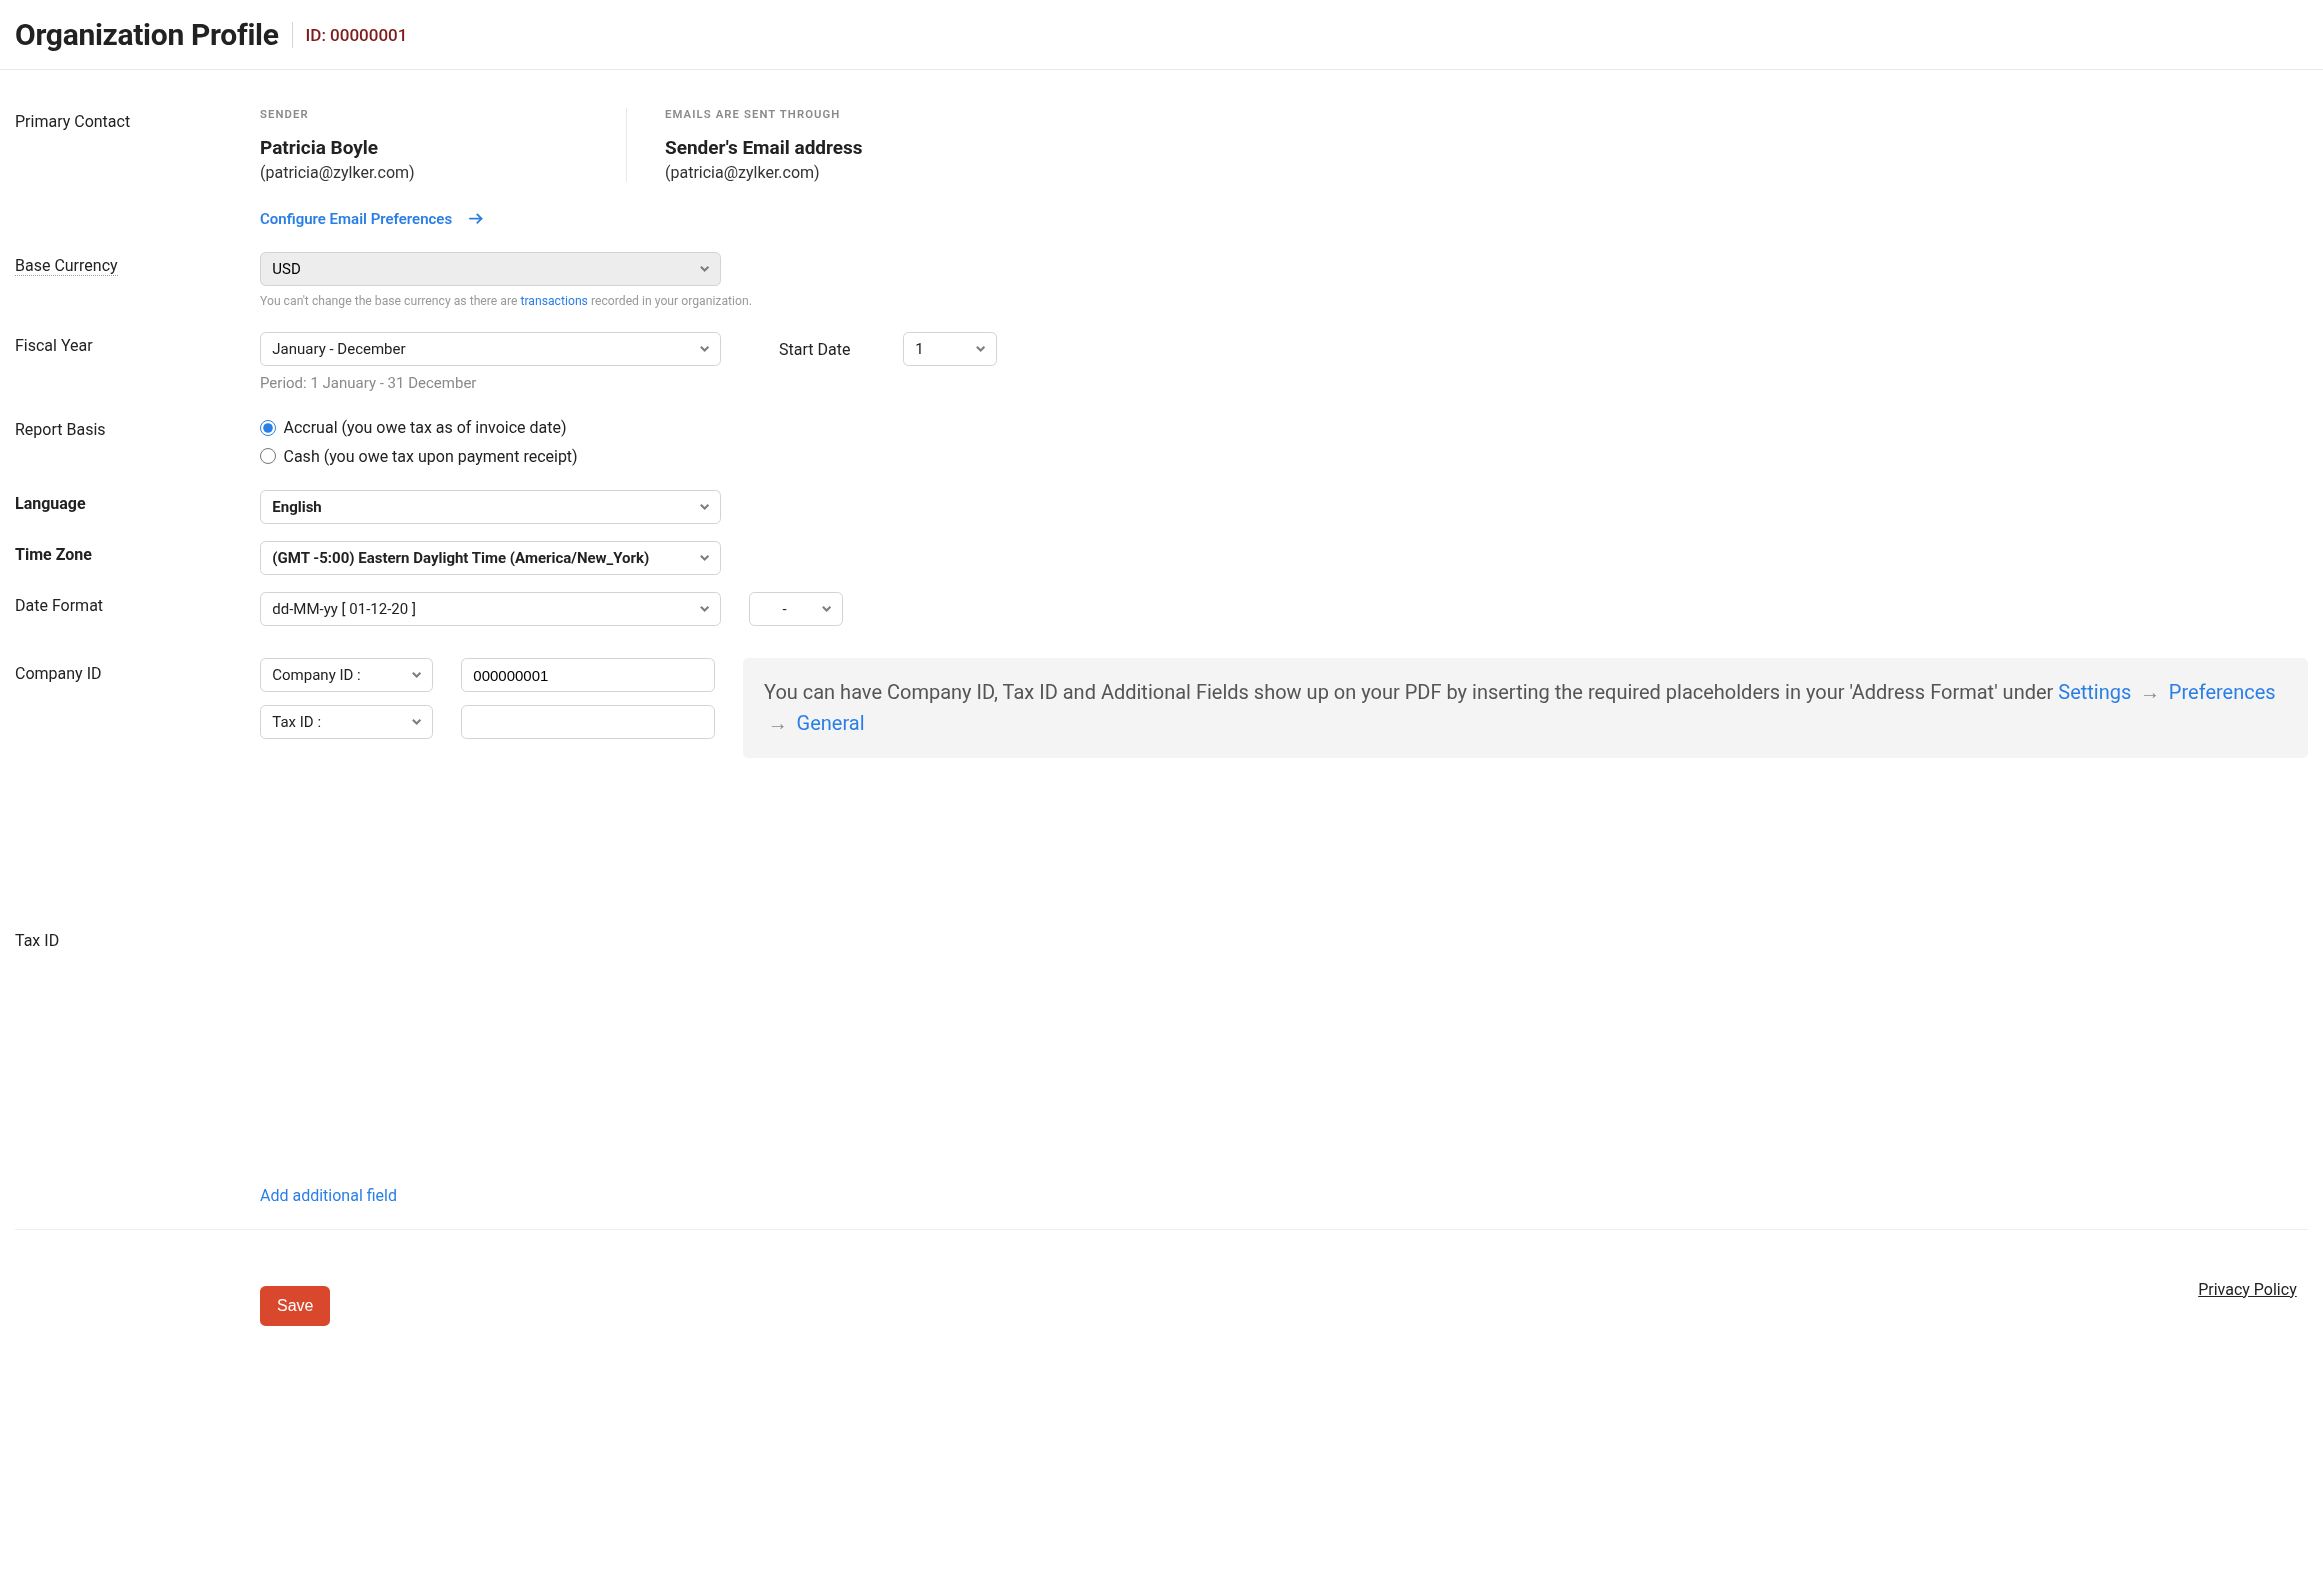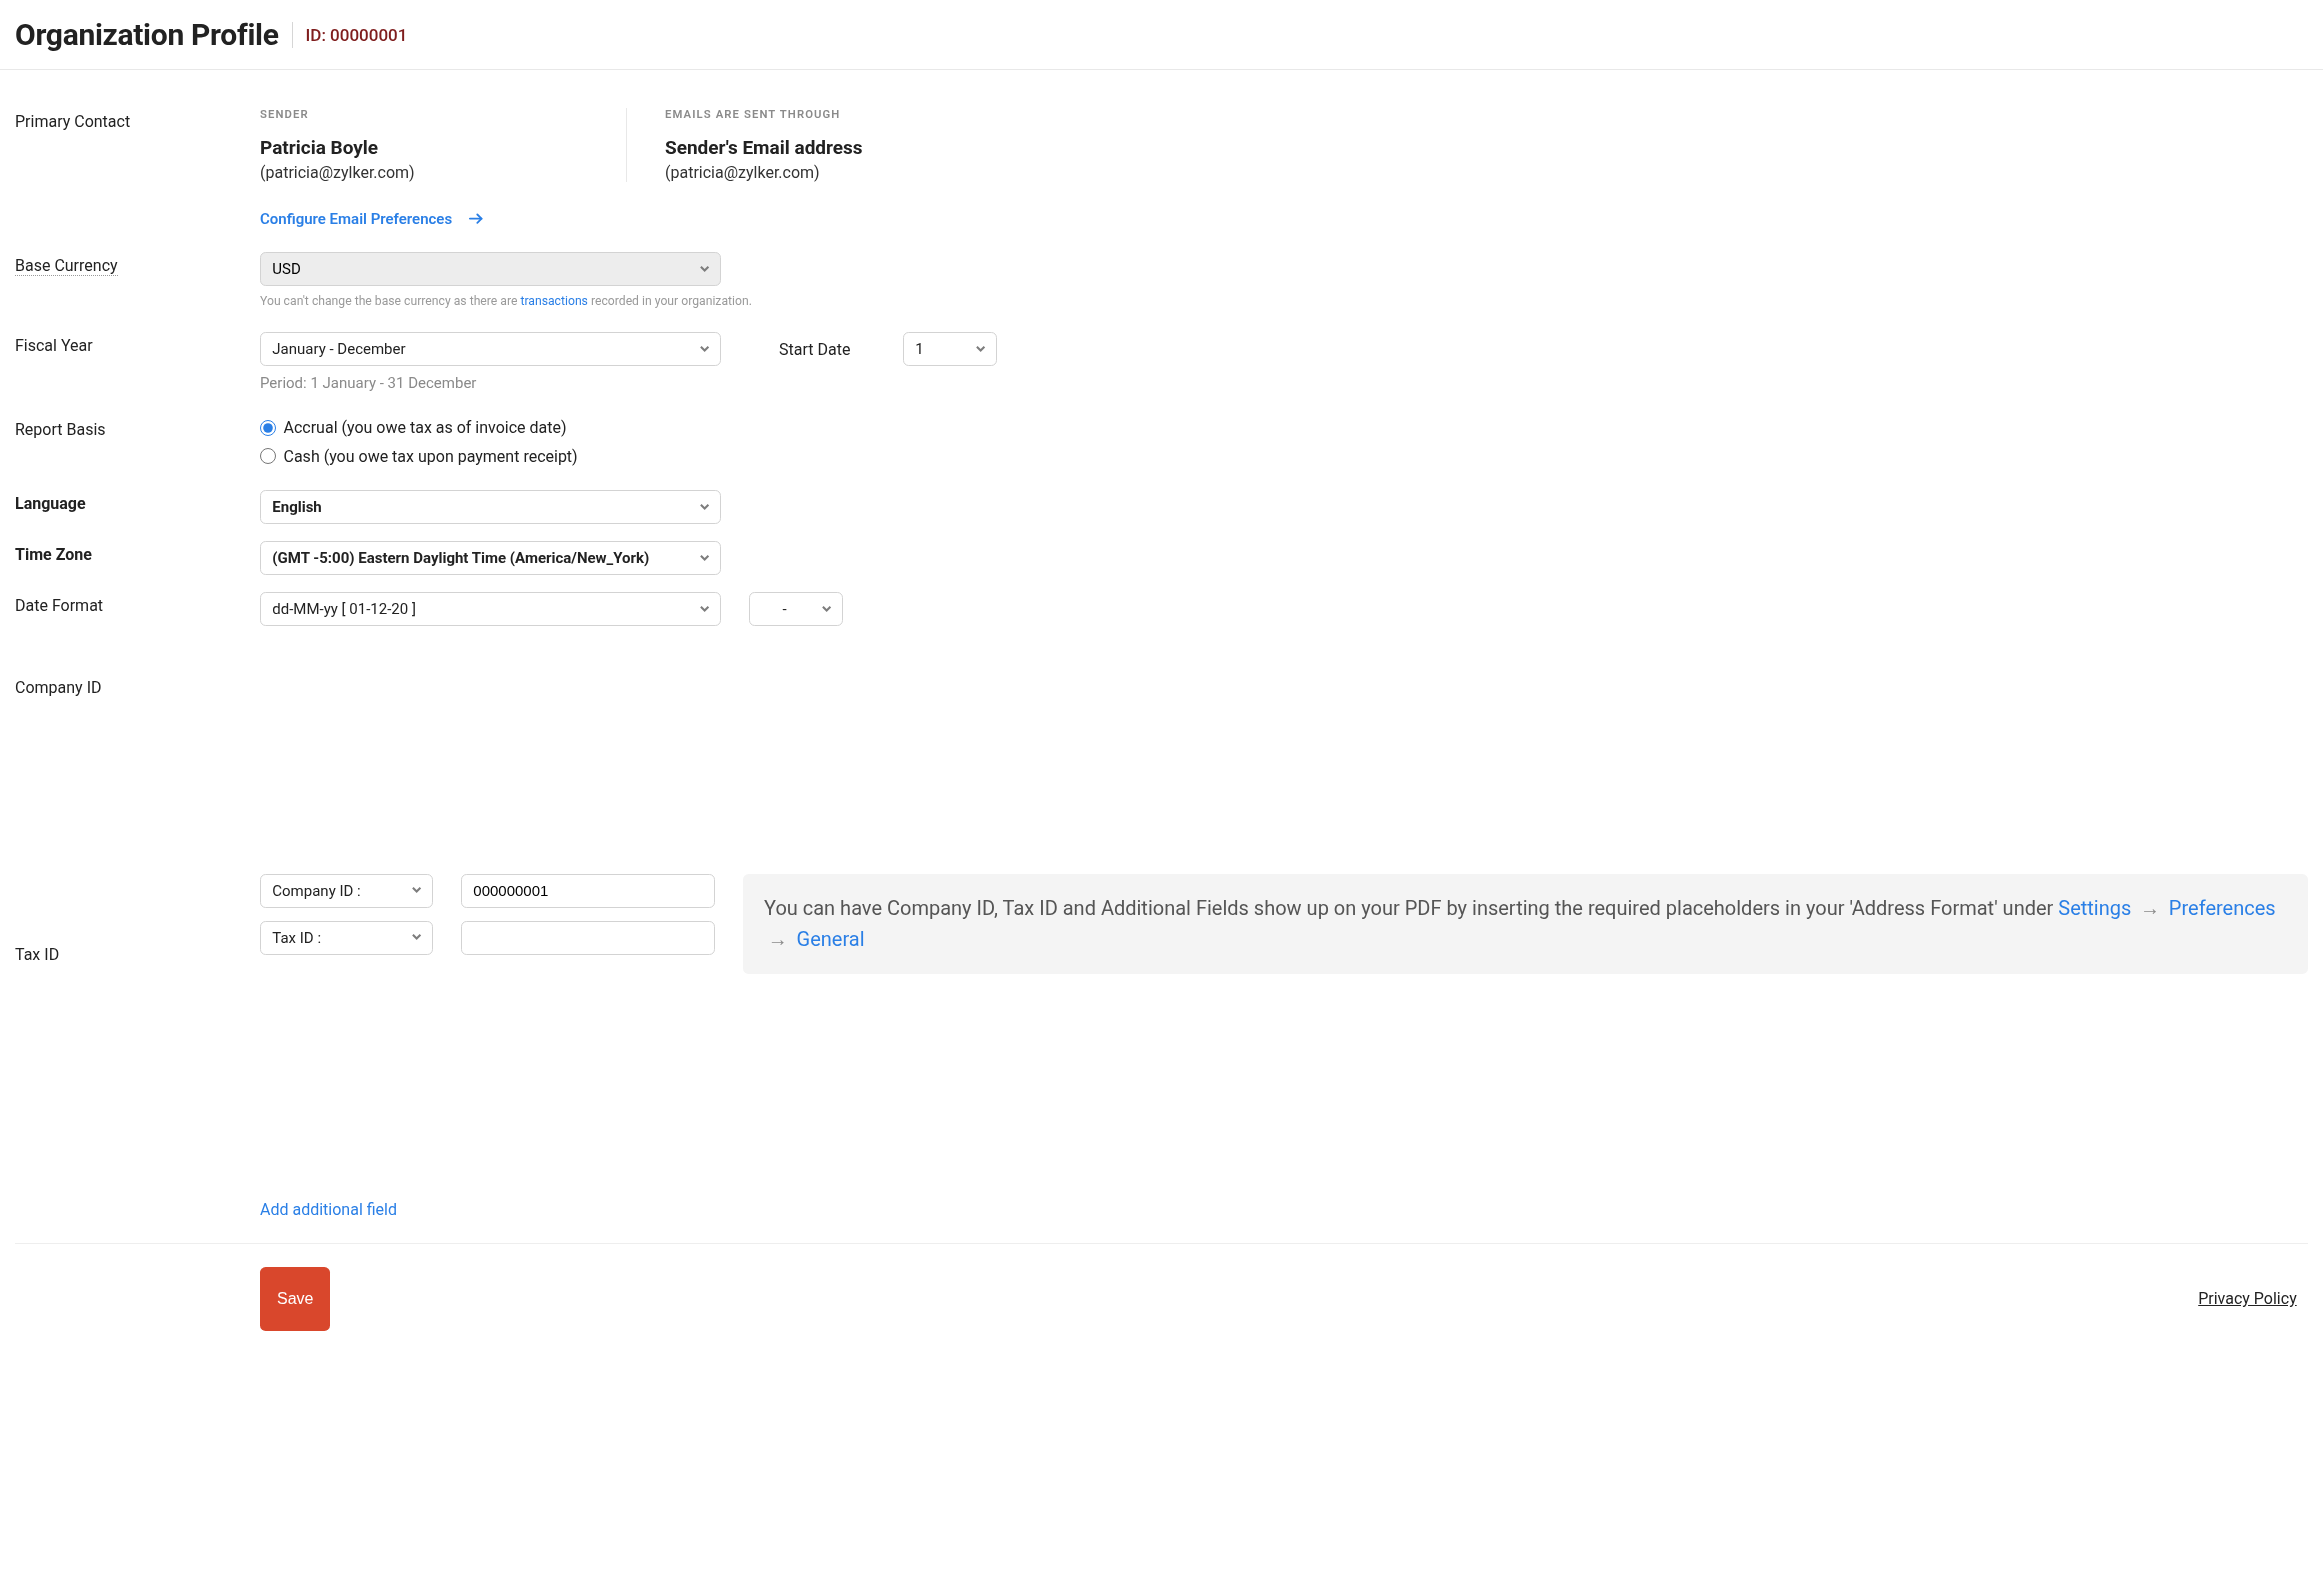--- a/index.html
+++ b/index.html
@@ -43,21 +43,21 @@
   .radio-item { display:flex; align-items:center; gap:7.5px; font-size:16px; cursor:pointer;}
   .radio-item input[type=radio]{ width:16px; height:16px; accent-color:#2a7fe6; margin:0;}
   .textinput input { border:none; outline:none; width:100%; height:100%; font-size:15px; background:transparent; padding:0;}
   .info-box { background:#f4f4f4; border-radius:5.6px; padding:19px 21px; font-size:20px; color:#555; line-height:1.55; }
   .info-box a { color:#2a7fe6; text-decoration:none; }
   .breadcrumb-sep { color:#8a8a8a; margin:0 3.8px; }
   .footer-area { border-top:0.9px solid #eee; margin-top:9.4px; padding-top:22.6px; display:flex; justify-content:space-between; align-items:center; padding-right:11.3px;}
   .footer-area .left { padding-left:245px; }
   .btn-primary {
     background:#d9472c; color:#fff; font-size:16px; font-weight:500; border:none;
-    padding:23px 17px; border-radius:5.6px; cursor:pointer;
+    padding:11px 17px; border-radius:5.6px; cursor:pointer;margin-top:33px;
   }
   .privacy { color:#222; text-decoration:underline; font-size:16px; cursor:pointer;}
   .id-row { display:flex; gap:28px; align-items:flex-start; }
   .add-link { color:#2a7fe6; font-size:16px; cursor:pointer; }
   svg.chev-down { width:11.3px; height:11.3px; }
   svg.chev-down path { stroke:#7d7d7d; stroke-width:2.2; fill:none; }
   svg.arrow-right { width:15px; height:11.3px; }
   svg.arrow-right path, svg.arrow-right line { stroke:#2a7fe6; stroke-width:2.2; fill:none; stroke-linecap:round; stroke-linejoin:round;}
   .row.tight { margin-bottom:17px;font-weight:bold; }
 </style>
@@ -206,21 +206,21 @@
             <span class="chev">
               <svg class="chev-down" viewBox="0 0 12 12">
                   <path d="M2 4 L6 8 L10 4"></path>
                 </svg>
             </span>
           </div>
         </div>
       </div>
     </div>
 
-    <div class="row" style="margin-top:46px; align-items:center;">
+    <div class="row" style="margin-top:32px; align-items:flex-start;">
       <div class="label-wrap" style="display:flex; flex-direction:column; gap:13px;">
         <div class="label" style="width:auto; padding-top:5.6px;">Company ID</div>
         <div class="label" style="width:auto; padding-top:15px;">Tax ID</div>
       </div>
       <div class="content id-row">
         <div style="display:flex; flex-direction:column; gap:13px;">
           <div style="display:flex; gap:28px;">
             <div class="select w-184">
               <span>Company ID :</span>
               <span class="chev">

